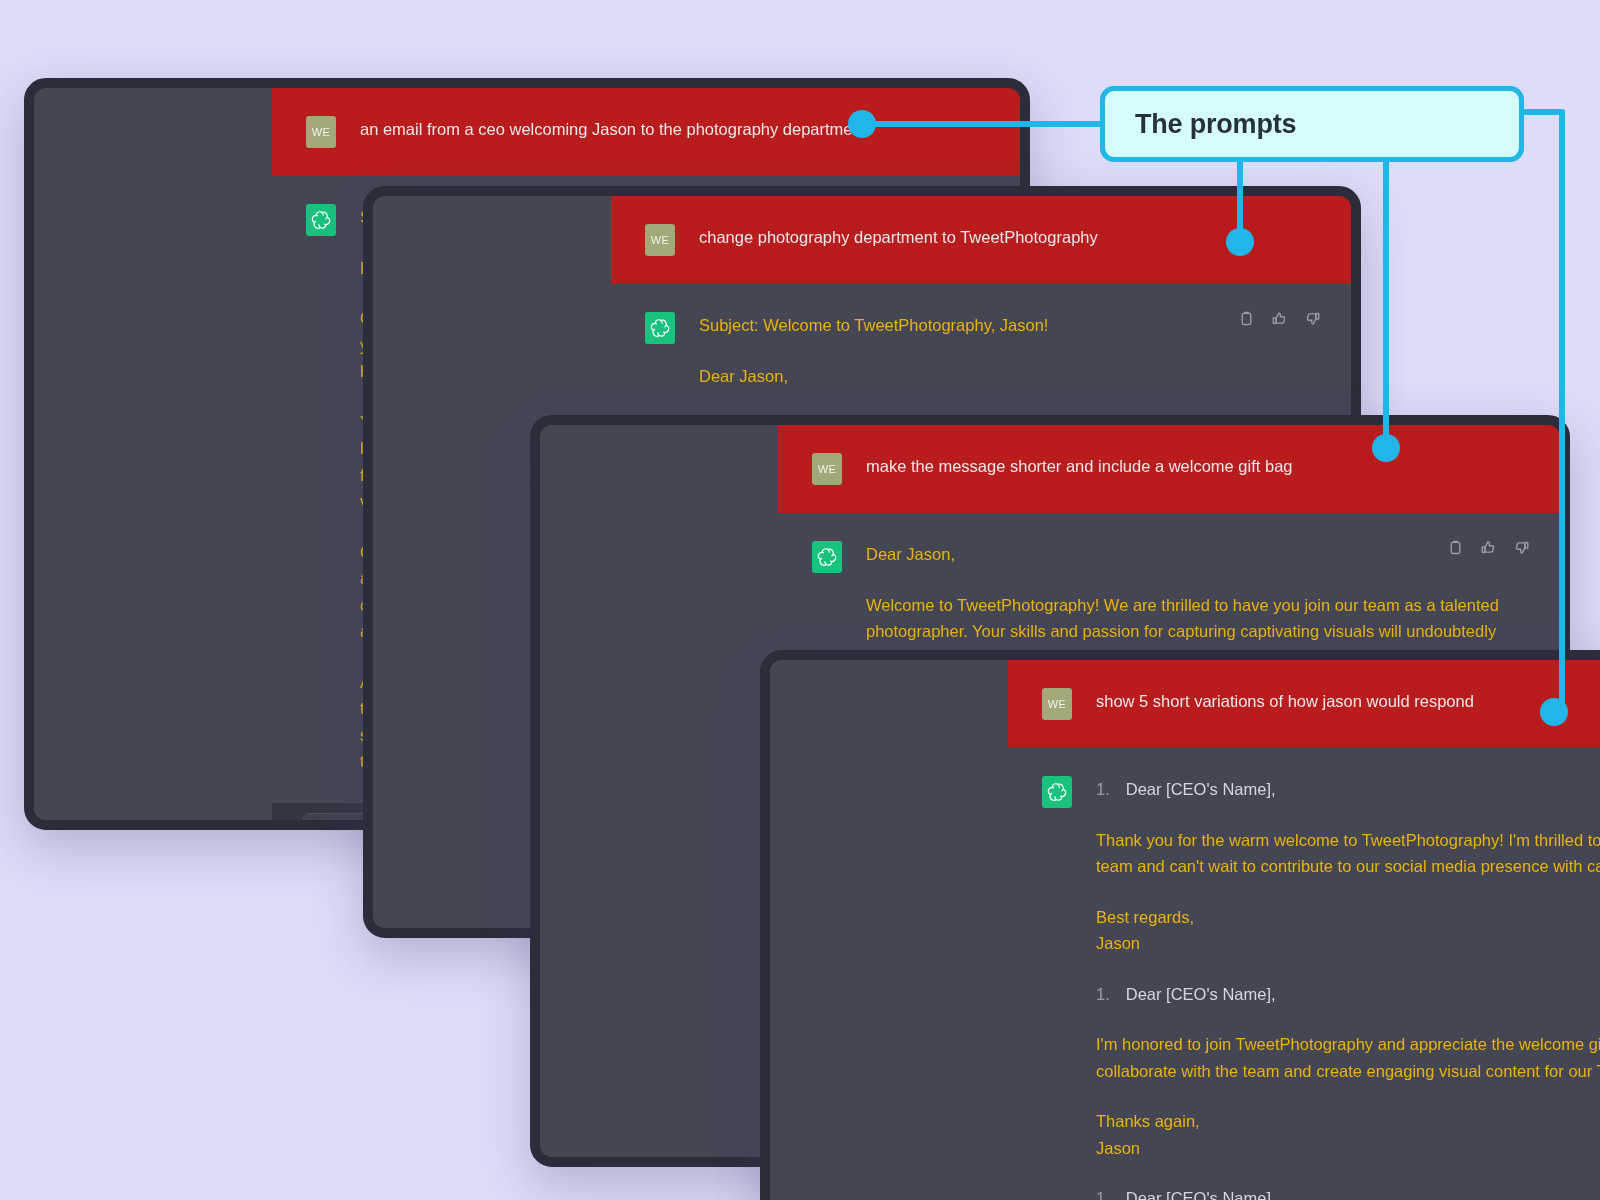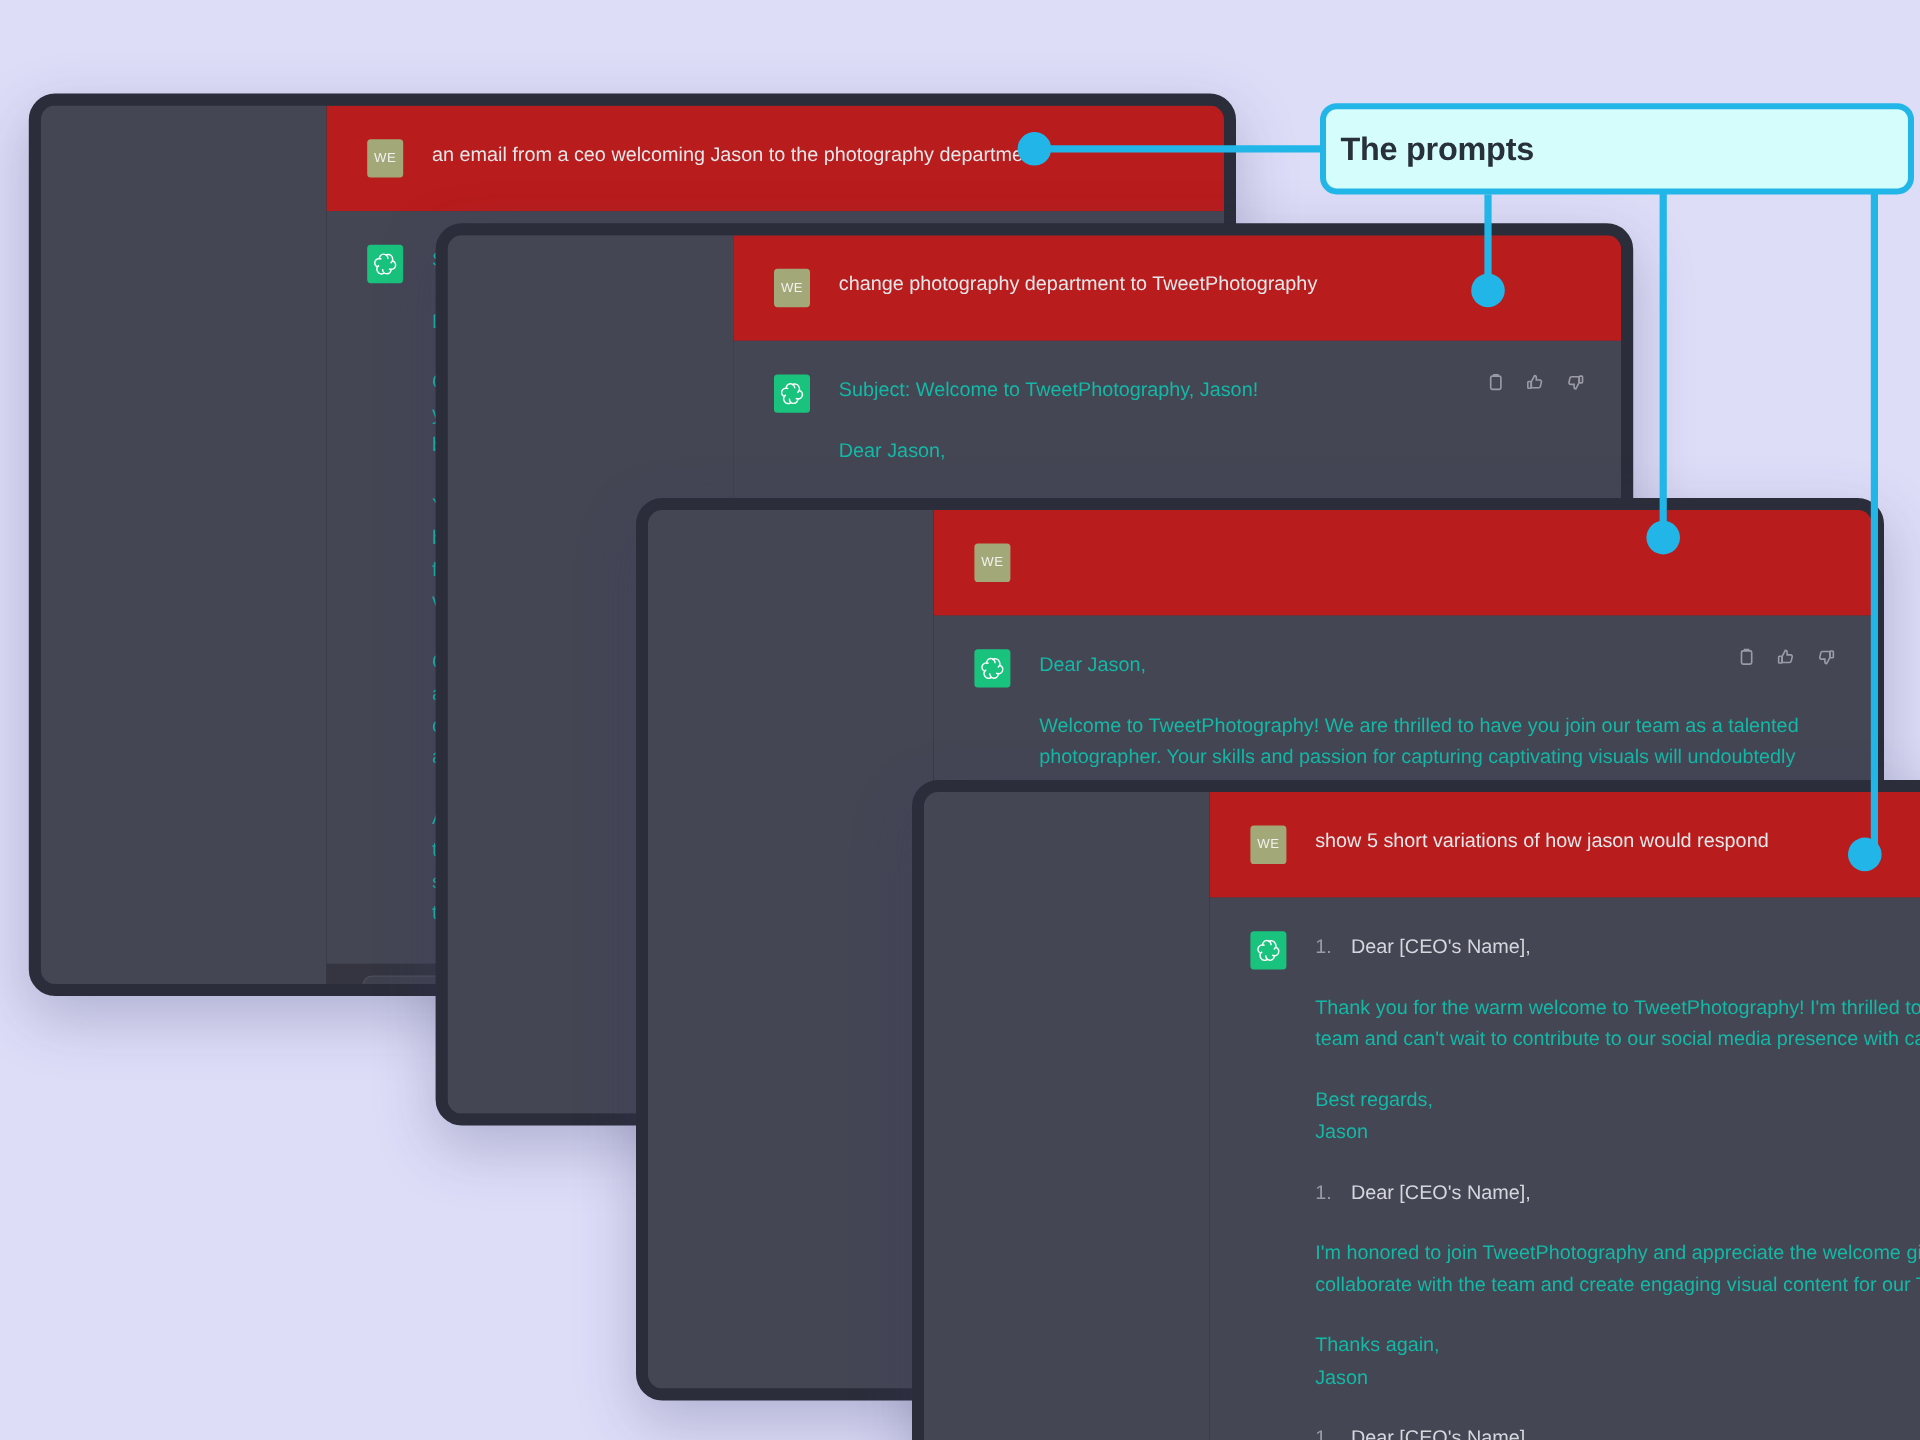--- a/index.html
+++ b/index.html
@@ -40,21 +40,21 @@
     display: flex; align-items: center; justify-content: center;
     font-size: 11px; letter-spacing: .4px; color: #f2f2ef;
     font-family: "Liberation Sans", sans-serif;
   }
   .avatar-we { background: #a3a878; }
   .avatar-gpt { background: #19c37d; position: relative; }
   .avatar-gpt svg { width: 22px; height: 22px; display:block; }
 
   .msg-body { flex: 1 1 auto; min-width: 0; }
   .msg-body p {
-    color: #14b8a6;
+    color: #eab308;
     font-size: 16.5px;
     line-height: 26.5px;
     margin: 0 0 24px 0;
     white-space: pre-wrap;
   }
   .msg-body p:last-child { margin-bottom: 0; }
   .msg-body p.tight { margin-bottom: 0; }
   .msg-user .msg-body p { color: #e6e7ea; margin-bottom: 0; }
 
   .listitem { display: flex; gap: 16px; margin: 0 0 24px 0; }
@@ -84,26 +84,26 @@
   #win3 { left: 530px; top: 415px; width: 1040px; height: 752px; }
   #win4 { left: 760px; top: 650px; width: 1010px; height: 620px; }
 
   #win1 .chatcol { }
   #win2 .sidebar, #win3 .sidebar, #win4 .sidebar { width: 238px; flex: 0 0 238px; }
 
   
   .callout {
     position: absolute;
     left: 1100px; top: 86px;
-    width: 495px; height: 76px;
+    width: 424px; height: 76px;
     background: #d4fdfb;
     border: 5px solid #22b5e8;
     border-radius: 14px;
     display: flex; align-items: center;
-    padding-left: 12px;
+    padding-left: 30px;
     z-index: 40;
   }
   .callout span {
     color: #27303b;
     font-size: 27px;
     font-weight: 700;
     letter-spacing: -0.2px;
   }
   .dot {
     position: absolute; background: #22b5e8; border-radius: 50%;
@@ -218,20 +218,23 @@
   </div>
 
   <div class="window" id="win3">
     <div class="win-inner">
       <div class="sidebar"></div>
       <div class="chatcol">
 
         <div class="msg msg-user">
           <div class="msg-row">
             <div class="avatar avatar-we">WE</div>
+            <div class="msg-body">
+              <p>make the message shorter and include a welcome gift bag</p>
+            </div>
           </div>
         </div>
 
         <div class="msg msg-bot">
           <div class="actions">
             <span><svg viewBox="0 0 20 20">
                   <rect x="5" y="4" width="10" height="13" rx="1.6"></rect>
                   <path d="M8 4V2.8h4V4"></path>
                 </svg></span>
             <span><svg viewBox="0 0 20 20">

